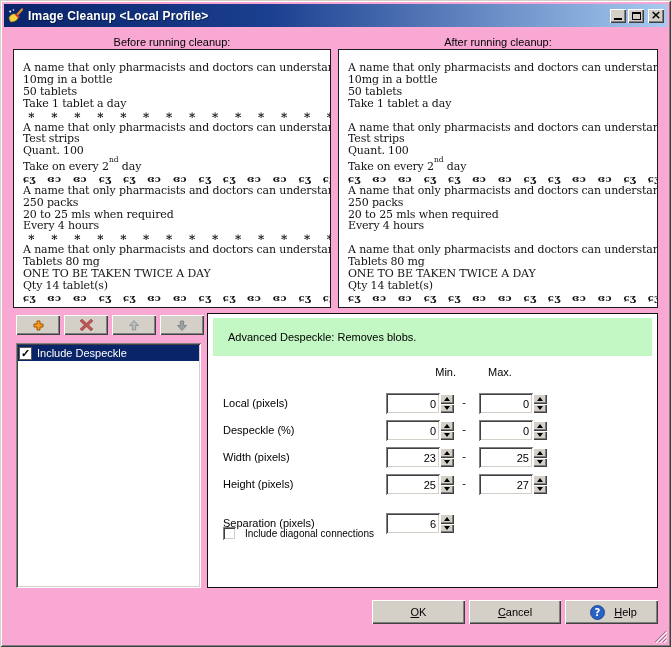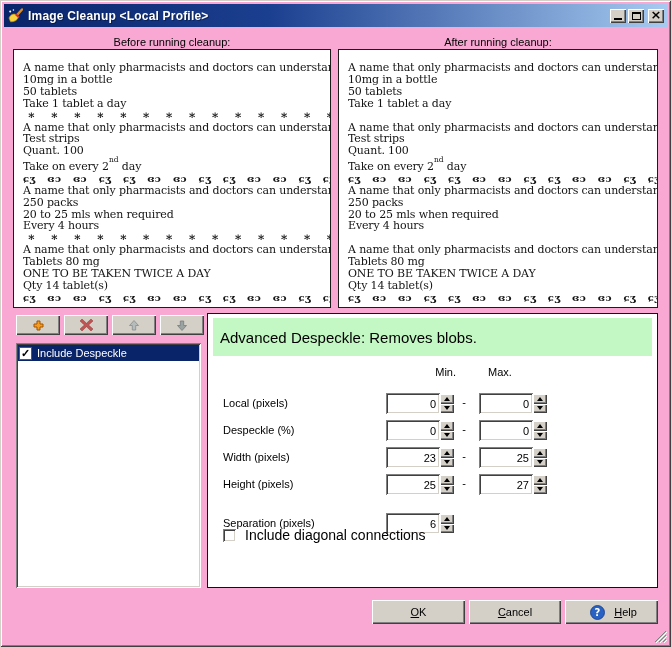--- a/index.html
+++ b/index.html
@@ -52,21 +52,21 @@
   
   .listbox{position:absolute;left:16px;top:343px;width:185px;height:245px;overflow:hidden;padding:2px;}
   .list-item{height:16px;display:flex;align-items:center;font-size:11px;cursor:default;}
   .list-item.selected{background:#0a246a;color:#fff;}
   .cbx{width:13px;height:13px;background:#fff;border:1px solid #565656;flex:0 0 auto;
     margin:0 5px 0 1px;display:flex;align-items:center;justify-content:center;
     font-size:11px;font-weight:bold;color:#000;line-height:11px;}
   
   .panel{position:absolute;left:207px;top:313px;width:451px;height:275px;background:#fff;border:1px solid #101010;}
   .banner{position:absolute;left:5px;top:4px;width:439px;height:38px;background:#c3f7c3;
-    display:flex;align-items:center;padding-left:7px;font-size:15px;}
+    display:flex;align-items:center;padding-left:15px;font-size:11px;}
   .col-head{position:absolute;top:52px;width:68px;text-align:center;font-size:11px;}
   .col-head.min{left:180px;text-align:right;}
   .col-head.max{left:258px;}
   .field-row{position:absolute;left:0;width:100%;height:21px;}
   .f-label{position:absolute;left:15px;top:4px;font-size:11px;white-space:nowrap;}
   .f-dash{position:absolute;left:248px;top:3px;width:16px;text-align:center;font-size:11px;}
   .spinner{position:absolute;top:0;width:68px;height:21px;}
   .spinner.min{left:178px;} .spinner.max{left:271px;}
   .spin-input{position:absolute;left:0;top:0;width:54px;height:21px;border:none;outline:none;
     background:#fff;font-family:"Liberation Sans",sans-serif;font-size:11px;text-align:right;
@@ -74,21 +74,21 @@
     inset 2px 2px 0 #404040, inset -2px -2px 0 #d4d0c8;}
   .spin-btns{position:absolute;right:0;top:1px;width:14px;height:19px;display:flex;flex-direction:column;}
   .spin-btn{flex:1;background:#d4d0c8;border:none;padding:0;cursor:default;
     box-shadow:inset 1px 1px 0 #fff, inset -1px -1px 0 #404040, inset -2px -2px 0 #808080;
     display:flex;align-items:center;justify-content:center;}
   .tri-up{width:0;height:0;border-left:3px solid transparent;border-right:3px solid transparent;border-bottom:4px solid #000;}
   .tri-down{width:0;height:0;border-left:3px solid transparent;border-right:3px solid transparent;border-top:4px solid #000;}
   .diag-row{position:absolute;left:15px;top:213px;display:flex;align-items:center;}
   .cbx2{width:13px;height:13px;background:#fff;flex:0 0 auto;
     box-shadow:inset 1px 1px 0 #808080, inset -1px -1px 0 #fff, inset 2px 2px 0 #404040, inset -2px -2px 0 #d4d0c8;}
-  .diag-row .dlabel{margin-left:9px;font-size:14px;}
+  .diag-row .dlabel{margin-left:9px;font-size:10px;}
   
   .foot-btn{position:absolute;top:600px;height:24px;font-size:11px;}
   .foot-btn .mn{text-decoration:underline;}
   #btn-ok{left:372px;width:93px;}
   #btn-cancel{left:469px;width:92px;}
   #btn-help{left:565px;width:93px;padding-left:10px;}
   #btn-help .hicon{margin-right:9px;display:flex;}
   .grip{position:absolute;right:4px;bottom:4px;width:13px;height:13px;}
 </style>
 </head>

